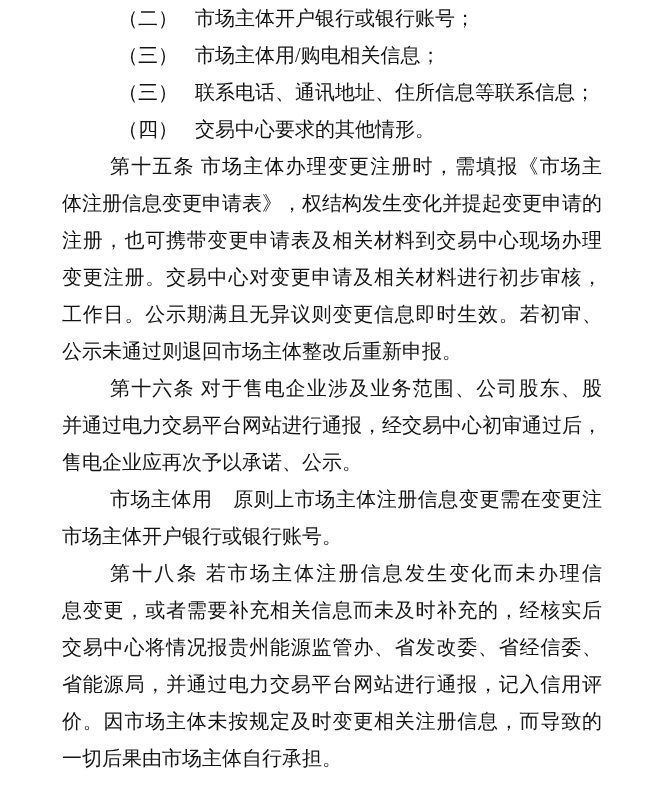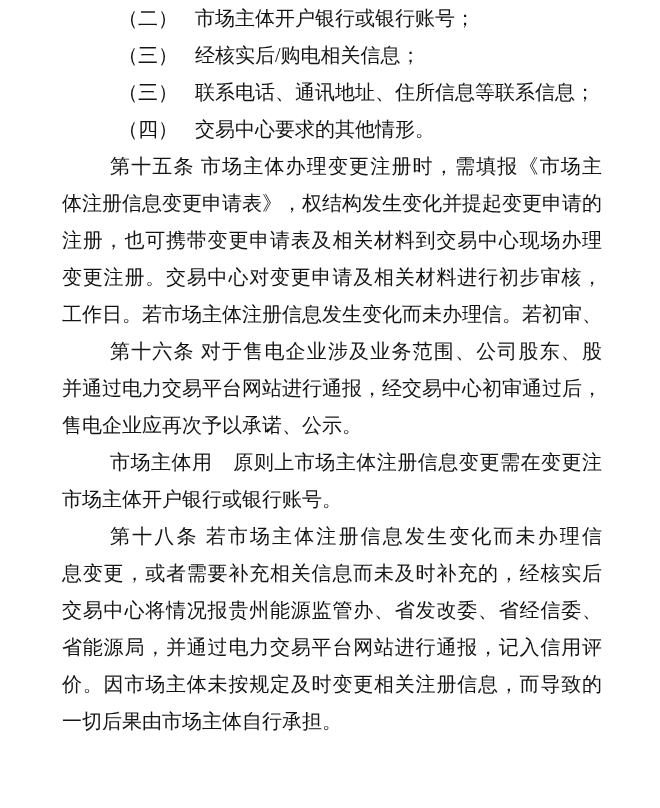--- a/index.html
+++ b/index.html
@@ -50,34 +50,35 @@
 </head>
 <body>
 
 <div class="page">
   <div class="content">
 
     <div class="line list">
       <span class="marker">（二）</span><span>市场主体开户银行或银行账号；</span>
     </div>
     <div class="line list">
-      <span class="marker">（三）</span><span>经核实后/购电相关信息；</span>
+      <span class="marker">（三）</span><span>市场主体用/购电相关信息；</span>
     </div>
     <div class="line list">
       <span class="marker">（三）</span><span>联系电话、通讯地址、住所信息等联系信息；</span>
     </div>
     <div class="line list">
       <span class="marker">（四）</span><span>交易中心要求的其他情形。</span>
     </div>
 
     <div class="line first fill">第十五条 市场主体办理变更注册时，需填报《市场主</div>
     <div class="line fill">体注册信息变更申请表》，权结构发生变化并提起变更申请的</div>
     <div class="line fill">注册，也可携带变更申请表及相关材料到交易中心现场办理</div>
     <div class="line fill">变更注册。交易中心对变更申请及相关材料进行初步审核，</div>
-    <div class="line fill">工作日。若市场主体注册信息发生变化而未办理信。若初审、</div>
+    <div class="line fill">工作日。公示期满且无异议则变更信息即时生效。若初审、</div>
+    <div class="line">公示未通过则退回市场主体整改后重新申报。</div>
 
     <div class="line first fill">第十六条 对于售电企业涉及业务范围、公司股东、股</div>
     <div class="line fill">并通过电力交易平台网站进行通报，经交易中心初审通过后，</div>
     <div class="line">售电企业应再次予以承诺、公示。</div>
 
     <div class="line first fill">市场主体用　原则上市场主体注册信息变更需在变更注</div>
     <div class="line">市场主体开户银行或银行账号。</div>
 
     <div class="line first fill">第十八条 若市场主体注册信息发生变化而未办理信</div>
     <div class="line fill">息变更，或者需要补充相关信息而未及时补充的，经核实后</div>

